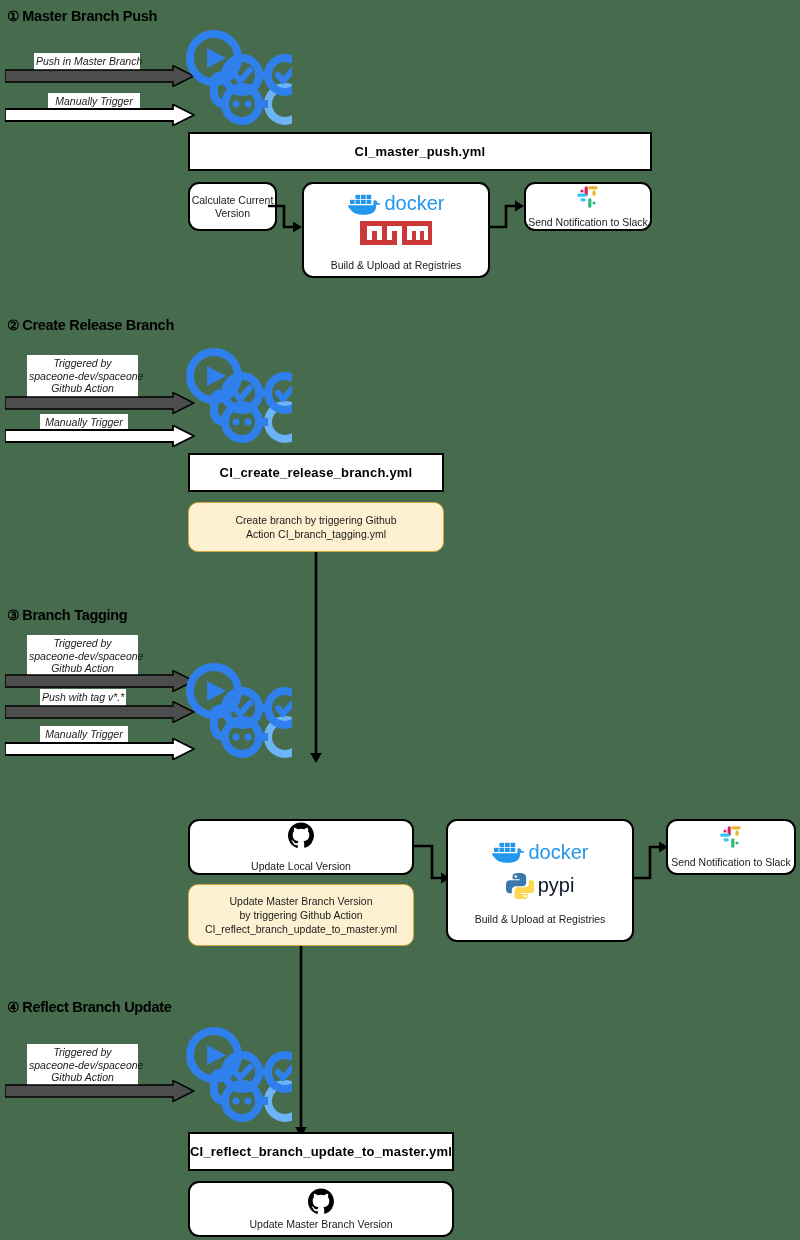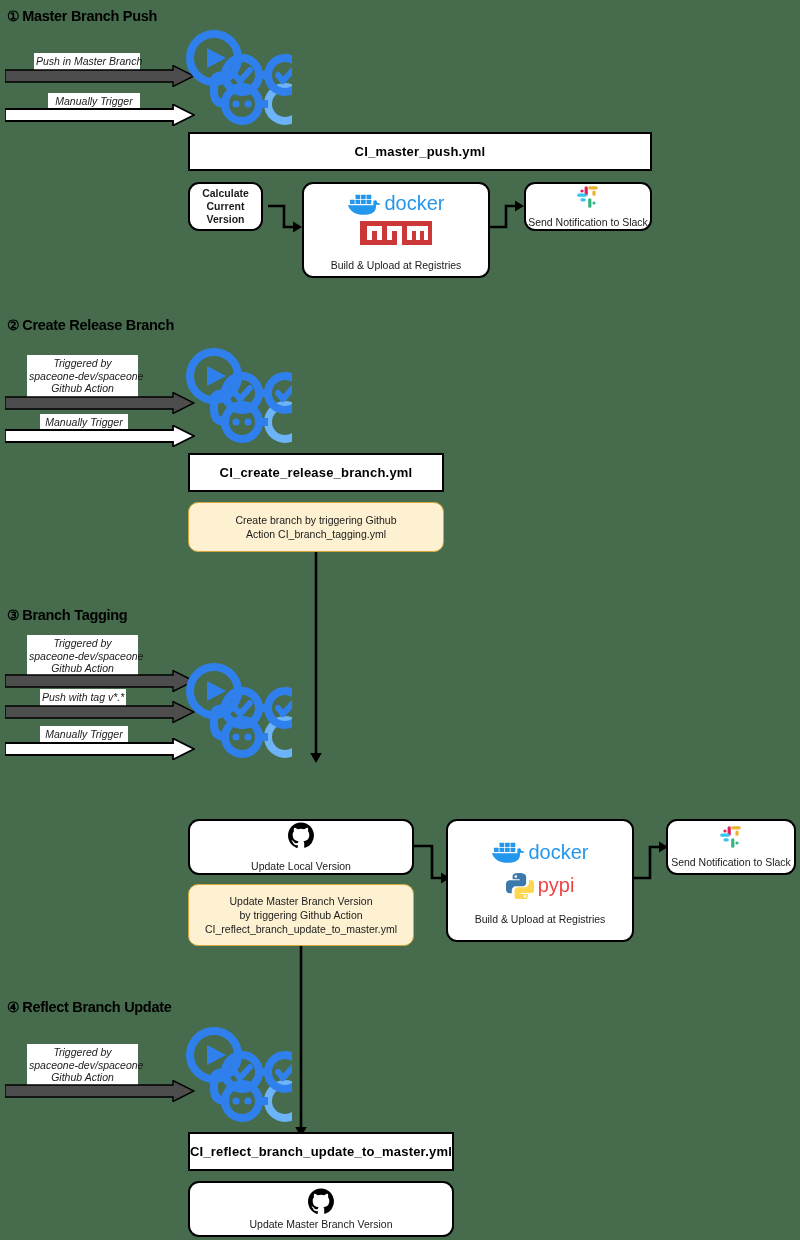--- a/index.html
+++ b/index.html
@@ -132,21 +132,21 @@
       <path d="M92,45 l5,6 l10,-11" stroke="#2f80ed" stroke-width="6" fill="none" stroke-linecap="round" stroke-linejoin="round"></path>
       <circle cx="50" cy="74" r="3.6" fill="#2f80ed"></circle>
       <circle cx="62" cy="74" r="3.6" fill="#2f80ed"></circle>
     </svg>
   </div>
 
   <div class="box" style="left:188px;top:132px;width:464px;height:39px;">
     <div class="title">CI_master_push.yml</div>
   </div>
 
-  <div class="box rounded" style="left:188px;top:182px;width:75px;height:49px;font-weight:bold;">
+  <div class="box rounded" style="left:188px;top:182px;width:89px;height:49px;">
     <div class="cap" style="white-space:pre-line;">Calculate Current Version</div>
   </div>
 
   <div class="conn" style="left:268px;top:196px;">
     <svg width="36" height="42" viewBox="0 0 36 42">
       <path d="M0,10 L16,10 L16,31 L26,31" stroke="#000" stroke-width="2.6" fill="none"></path>
       <path d="M25,25.5 L34,31 L25,36.5 Z" fill="#000"></path>
     </svg>
   </div>
 
@@ -353,21 +353,21 @@
           <path d="M31,11.5 c2.6,-2.2 5,0.4 4.6,2.4 c1.6,-0.6 3.4,0.3 3.6,1.3 c-1,0.8 -3,1 -4.6,0.6 c-0.8,1.2 -2,1.6 -3.6,1.4 Z"></path>
         </g>
       </svg>
       <span style="font-size:20px;color:#2396ed;letter-spacing:0px;margin-left:3px;font-family:'Liberation Sans',sans-serif;">docker</span>
     </div>
     <div class="logo-row" style="margin-top:6px;">
       <svg width="28" height="28" viewBox="0 0 30 30">
         <path fill="#3c78aa" d="M14.6,2.2c-2.1,0 -4.1,0.2 -5.1,0.5 c-2,0.5 -2.4,1.6 -2.4,3.6 v2.6 h7.6 v1 H4.3 c-2,0 -3.8,1.2 -4.3,3.5 c-0.6,2.6 -0.6,4.2 0,6.9 c0.5,2 1.6,3.5 3.6,3.5 h2.6 v-3.1 c0,-2.3 2,-4.3 4.3,-4.3 h7.6 c1.9,0 3.5,-1.6 3.5,-3.5 V6.3 c0,-1.9 -1.6,-3.3 -3.5,-3.6 C16.9,2.3 15.7,2.2 14.6,2.2 Z M10.5,4.5 c0.8,0 1.4,0.6 1.4,1.4 c0,0.8 -0.6,1.4 -1.4,1.4 c-0.8,0 -1.4,-0.6 -1.4,-1.4 C9.1,5.1 9.7,4.5 10.5,4.5 Z"></path>
         <path fill="#fdd750" d="M24.6,9.9 v3 c0,2.4 -2,4.4 -4.3,4.4 h-7.6 c-1.9,0 -3.5,1.6 -3.5,3.5 v6.5 c0,1.9 1.6,3 3.5,3.5 c2.2,0.7 4.4,0.8 7.1,0 c1.8,-0.5 3.5,-1.6 3.5,-3.5 v-2.6 h-7.6 v-1 h11.4 c2,0 2.8,-1.4 3.5,-3.5 c0.7,-2.2 0.7,-4.2 0,-6.9 c-0.5,-2 -1.5,-3.5 -3.5,-3.5 Z M20.3,25.6 c0.8,0 1.4,0.6 1.4,1.4 c0,0.8 -0.6,1.4 -1.4,1.4 c-0.8,0 -1.4,-0.6 -1.4,-1.4 C18.9,26.2 19.5,25.6 20.3,25.6 Z"></path>
       </svg>
-      <span style="font-size:20px;color:#ef4444;letter-spacing:0px;margin-left:4px;font-family:'Liberation Sans',sans-serif;">pypi</span>
+      <span style="font-size:20px;color:#0f172a;letter-spacing:0px;margin-left:4px;font-family:'Liberation Sans',sans-serif;">pypi</span>
     </div>
     <div class="cap" style="margin-top:14px;">Build &amp; Upload at Registries</div>
   </div>
 
   <div class="conn" style="left:634px;top:838px;">
     <svg width="36" height="56" viewBox="0 0 36 56">
       <path d="M0,40 L16,40 L16,9 L26,9" stroke="#000" stroke-width="2.6" fill="none"></path>
       <path d="M25,3.5 L34,9 L25,14.5 Z" fill="#000"></path>
     </svg>
   </div>

